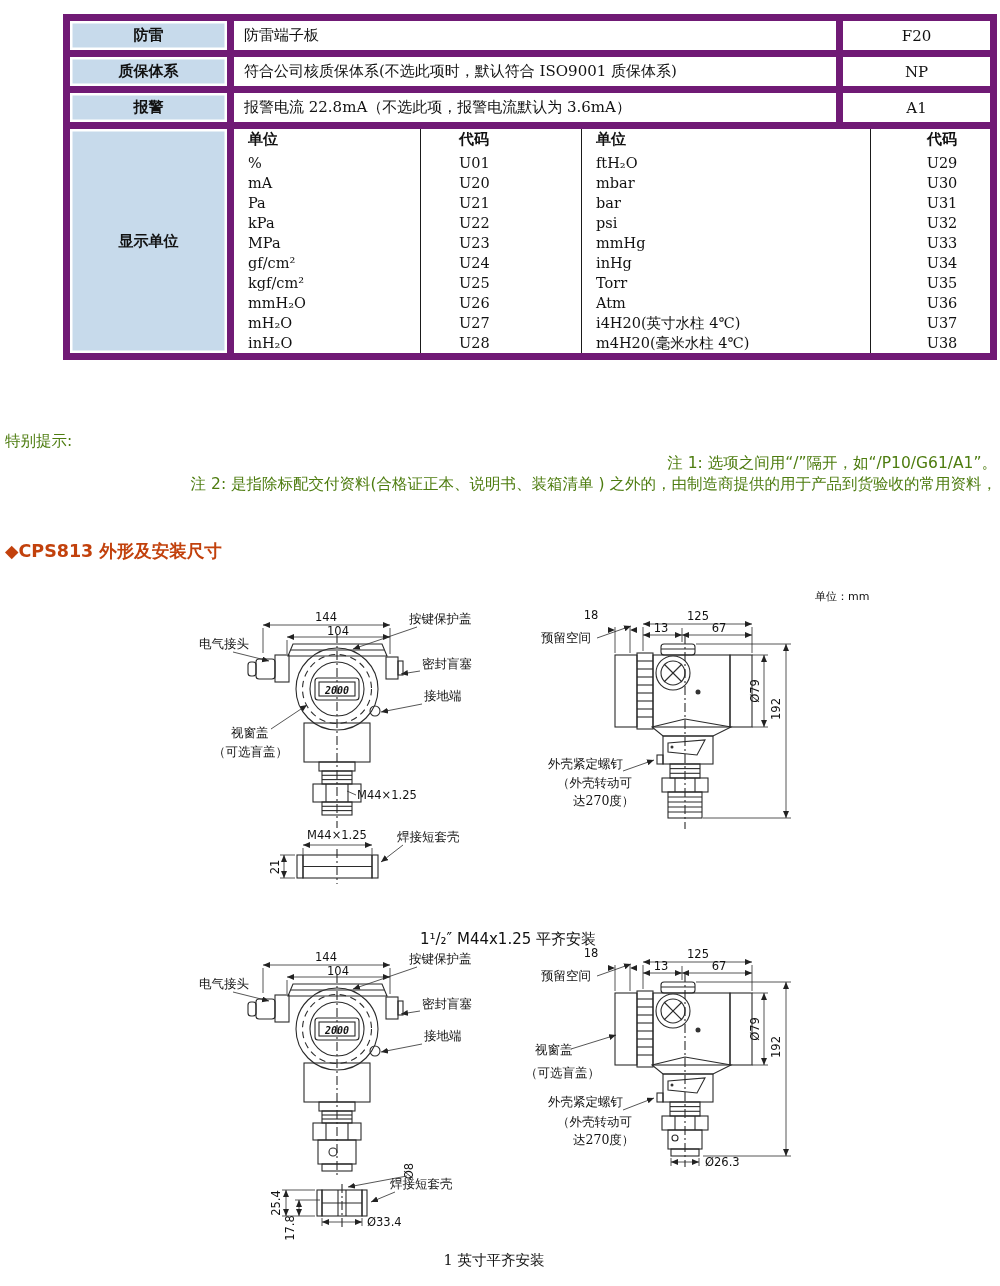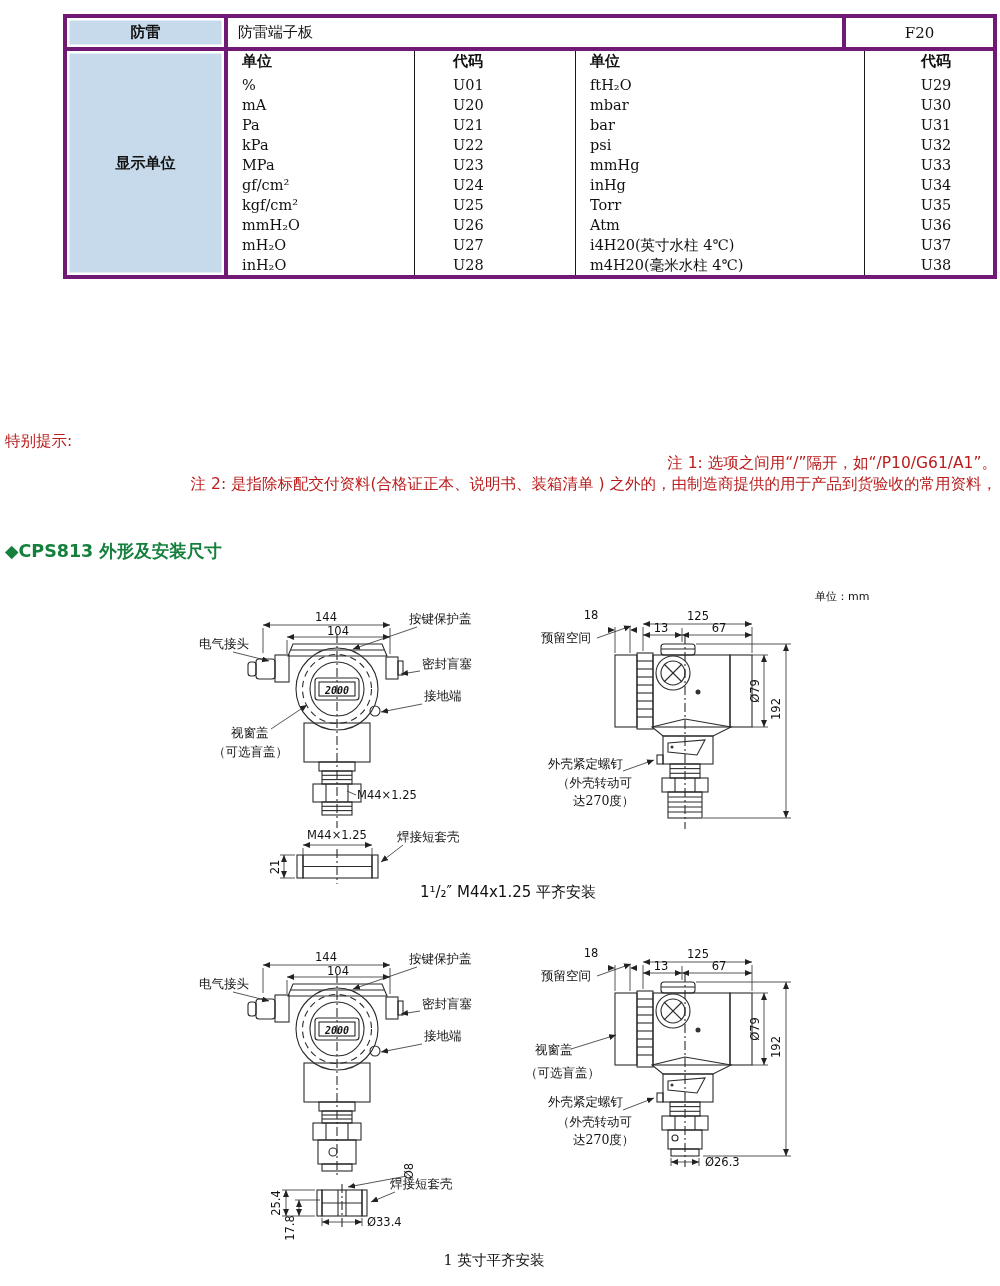--- a/index.html
+++ b/index.html
@@ -3,46 +3,46 @@
 <meta charset="utf-8">
 <style>
   html,body{margin:0;padding:0;}
   body{width:1000px;height:1286px;background:#fff;position:relative;
        font-family:"DejaVu Serif",serif;color:#111;}
   .abs{position:absolute;}
 
   
   table.opts{border-collapse:collapse;table-layout:fixed;width:934px;
              border:1.5px solid #1a1a1a;}
-  table.opts td{border:4px solid #701a75;vertical-align:middle;
+  table.opts td{border:7px solid #701a75;vertical-align:middle;
                 font-size:15px;overflow:hidden;}
   td.cat{width:155px;background:#c7daeb;text-align:center;font-weight:bold;
          box-shadow:inset 0 0 0 2.5px #fff;font-family:"DejaVu Sans",sans-serif;
          font-size:15px;}
   td.desc{padding-left:10px;}
   td.code{width:145px;text-align:center;font-size:14.5px;}
   tr.r-s td{height:27px;}
   tr.r-lang td{height:78px;}
   td.units-cell{padding:0;height:224px;vertical-align:top;}
   .ugrid{display:grid;grid-template-columns:187px 161px 289px 142px;}
   .ug{font-size:14.5px;line-height:20px;height:20px;white-space:nowrap;}
   .ug.h{font-weight:bold;line-height:24px;height:24px;font-size:15px;font-family:Liberation Mono, monospace;}
   .ug.c0{padding-left:14px;border-right:1px solid #1a1a1a;}
   .ug.c1{padding-left:38px;border-right:1px solid #1a1a1a;}
   .ug.c2{padding-left:14px;border-right:1px solid #1a1a1a;}
   .ug.c3{text-align:center;}
 
   
   .notes{font-family:"DejaVu Sans",sans-serif;font-size:15.5px;
-         line-height:21.5px;color:#b91c1c;width:992px;}
+         line-height:21.5px;color:#4d7c0f;width:992px;}
   .notes .ind{text-indent:38px;text-align:right;}
   .sec-title{font-family:"DejaVu Sans",sans-serif;font-weight:bold;
-             font-size:17.5px;color:#15803d;}
+             font-size:17.5px;color:#c2410c;}
   .unit-note{font-family:"DejaVu Sans",sans-serif;font-size:11px;}
-  .caption{font-family:"DejaVu Sans",sans-serif;font-size:15px;text-align:center;}
+  .caption{font-family:"DejaVu Sans",sans-serif;font-size:15px;text-align:center;margin-top:47px;}
   .caption2{font-family:"DejaVu Serif",serif;font-size:14.5px;text-align:center;}
 
   
   svg .draw rect,svg .draw circle,svg .draw polygon,svg .draw line,svg .draw polyline{
       fill:none;stroke:#2b2b2b;stroke-width:1.1;}
   svg .draw .fill{fill:#333;stroke:none;}
   svg .ribs{fill:none;stroke:#2b2b2b;stroke-width:9;stroke-dasharray:6.5 4.5;}
   svg .cl{stroke:#555;stroke-width:0.8;stroke-dasharray:9 3 2 3;fill:none;}
   svg .thin{stroke:#2b2b2b;stroke-width:0.8;fill:none;}
   svg text{fill:#111;}
@@ -54,20 +54,30 @@
 </style>
 </head>
 <body>
 
 <table class="opts abs" style="left:63px;top:14px">
   <tbody>
       <tr class="r-s">
     <td class="cat">防雷</td>
     <td class="desc">防雷端子板</td>
     <td class="code">F20</td>
+  </tr>
+  <tr class="r-s">
+    <td class="cat">质保体系</td>
+    <td class="desc">符合公司核质保体系(不选此项时，默认符合 ISO9001 质保体系)</td>
+    <td class="code">NP</td>
+  </tr>
+  <tr class="r-s">
+    <td class="cat">报警</td>
+    <td class="desc">报警电流 22.8mA（不选此项，报警电流默认为 3.6mA）</td>
+    <td class="code">A1</td>
   </tr>
   <tr>
     <td class="cat">显示单位</td>
     <td class="units-cell" colspan="2">
       <div class="ugrid">
         <div class="ug h c0">单位</div>
         <div class="ug h c1">代码</div>
         <div class="ug h c2">单位</div>
         <div class="ug h c3">代码</div>
 

